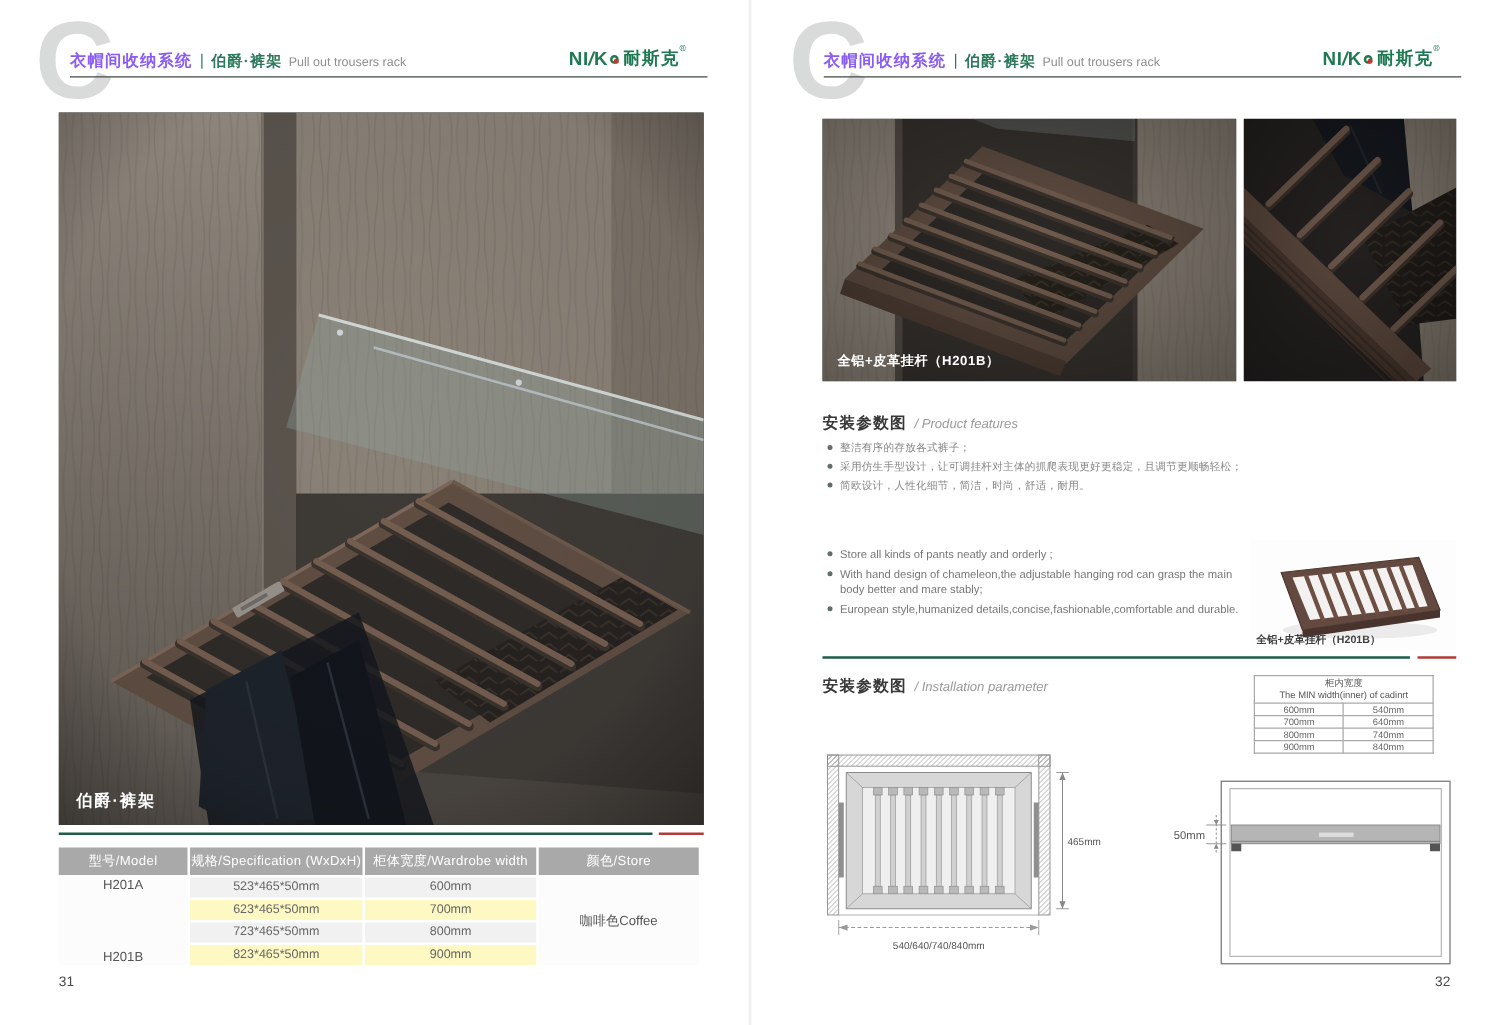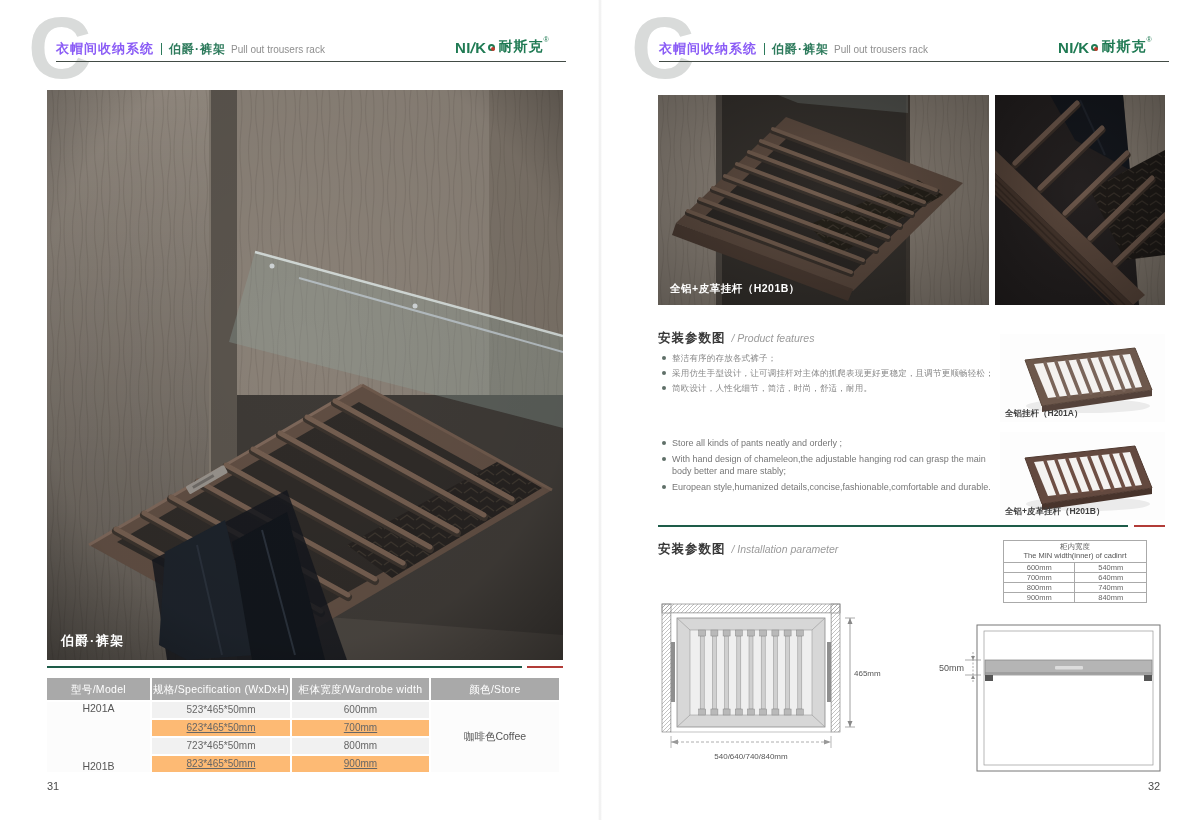--- a/index.html
+++ b/index.html
@@ -38,21 +38,21 @@
   
   .div-green { position:absolute; height:2px; background:#1e5c49; }
   .div-red   { position:absolute; height:2px; background:#b23c38; }
 
   
   .spec-table { position:absolute; left:47px; top:678px; display:grid;
                 grid-template-columns:103px 138px 137px 128px; gap:2px; }
   .spec-table .th { background:#a9a9a9; color:#fff; font-size:10.5px; height:22px; line-height:22px;
                 text-align:center; letter-spacing:0.3px; }
   .spec-table .cell { font-size:10px; color:#666; height:16px; line-height:16px; text-align:center; }
-  .bg-a { background:#f1f1f1; } .bg-b { background:#fdba74;text-decoration:underline; }
+  .bg-a { background:#f1f1f1; } .bg-b { background:#fef9c3; }
   .span-cell { grid-row:2 / span 4; background:#fcfcfc; display:flex; flex-direction:column;
                align-items:center; justify-content:center; font-size:10.5px; color:#555; gap:2px; }
 
   
   .sec-head { position:absolute; display:flex; align-items:baseline; white-space:nowrap; }
   .sec-cn { font-size:12.5px; font-weight:bold; color:#383838; letter-spacing:1px; }
   .sec-en { font-size:10.5px; color:#9a9a9a; margin-left:6px;font-style:italic; }
   .blist { position:absolute; width:338px; }
   .blist .itm { display:flex; margin-bottom:2px; }
   .blist .dot { flex:0 0 4px; width:4px; height:4px; border-radius:50%; background:#5f6f68; margin:4px 6px 0 2px; }
@@ -322,39 +322,20 @@
     <div class="itm">
         <span class="dot"></span>
         <span class="txt">With hand design of chameleon,the adjustable hanging rod can grasp the main body better and mare stably;</span>
       </div>
     <div class="itm">
         <span class="dot"></span>
         <span class="txt">European style,humanized details,concise,fashionable,comfortable and durable.</span>
       </div>
   </div>
 
-  <div class="side-card" style="top:334px;">
-    <svg width="165" height="88" viewBox="0 0 165 88">
-      <ellipse cx="88" cy="72" rx="62" ry="7" fill="rgba(0,0,0,0.07)"></ellipse>
-      <polygon points="25,26 135,14 152,56 42,72" fill="#6d584c" stroke="#584539" stroke-width="1"></polygon>
-      <polygon points="34,30 130,20 142,53 48,64" fill="#f4f2f0"></polygon>
-      <g stroke="#7a655a" stroke-width="3.5" stroke-linecap="round">
-        <line x1="45" y1="29" x2="58" y2="63"></line>
-          <line x1="56" y1="28" x2="69" y2="62"></line>
-          <line x1="67" y1="27" x2="80" y2="60"></line>
-        <line x1="78" y1="26" x2="91" y2="59"></line>
-          <line x1="89" y1="25" x2="102" y2="58"></line>
-          <line x1="100" y1="24" x2="113" y2="57"></line>
-        <line x1="111" y1="23" x2="124" y2="56"></line>
-          <line x1="121" y1="22" x2="134" y2="55"></line>
-      </g>
-      <polygon points="42,72 152,56 152,62 42,78" fill="#54423a"></polygon>
-    </svg>
-    <span class="side-cap">全铝挂杆（H201A）</span>
-  </div>
   <div class="side-card" style="top:432px;">
     <svg width="165" height="88" viewBox="0 0 165 88">
       <ellipse cx="88" cy="72" rx="62" ry="7" fill="rgba(0,0,0,0.07)"></ellipse>
       <polygon points="25,26 135,14 152,56 42,72" fill="#63493f" stroke="#4e382f" stroke-width="1"></polygon>
       <polygon points="34,30 130,20 142,53 48,64" fill="#f4f2f0"></polygon>
       <g stroke="#6e4f44" stroke-width="3.5" stroke-linecap="round">
         <line x1="45" y1="29" x2="58" y2="63"></line>
           <line x1="56" y1="28" x2="69" y2="62"></line>
           <line x1="67" y1="27" x2="80" y2="60"></line>
         <line x1="78" y1="26" x2="91" y2="59"></line>

